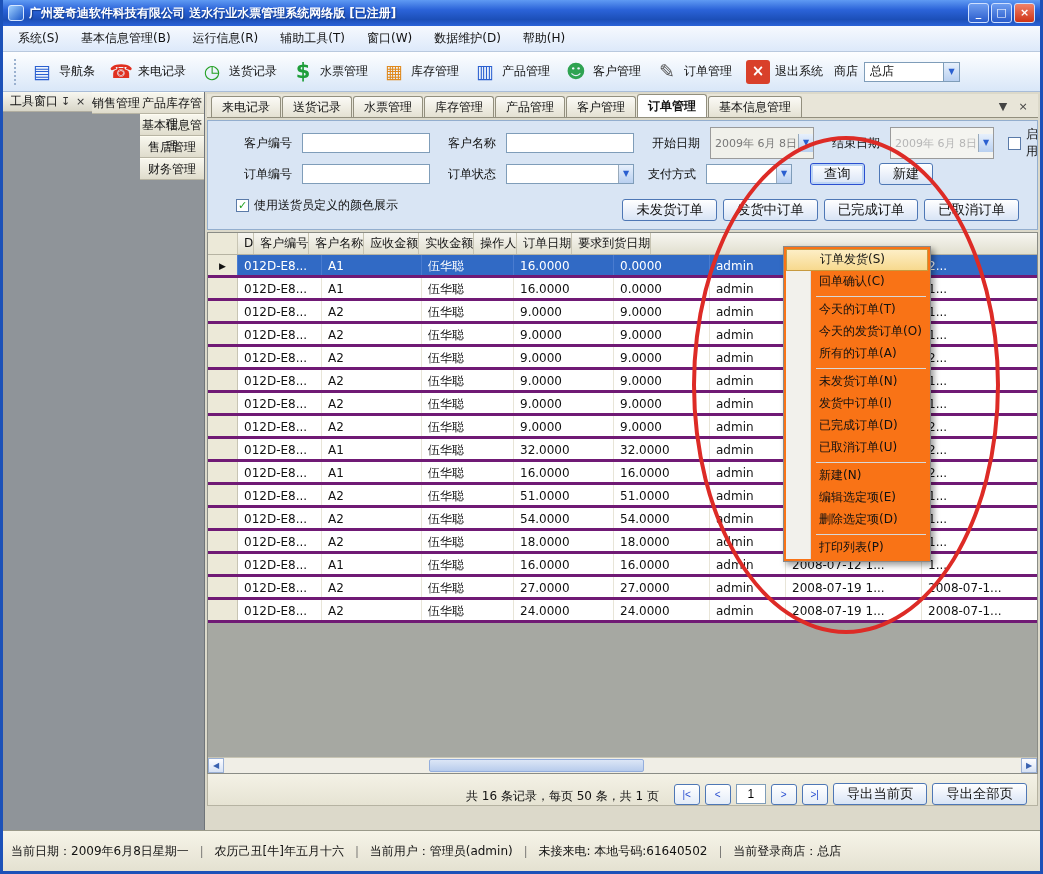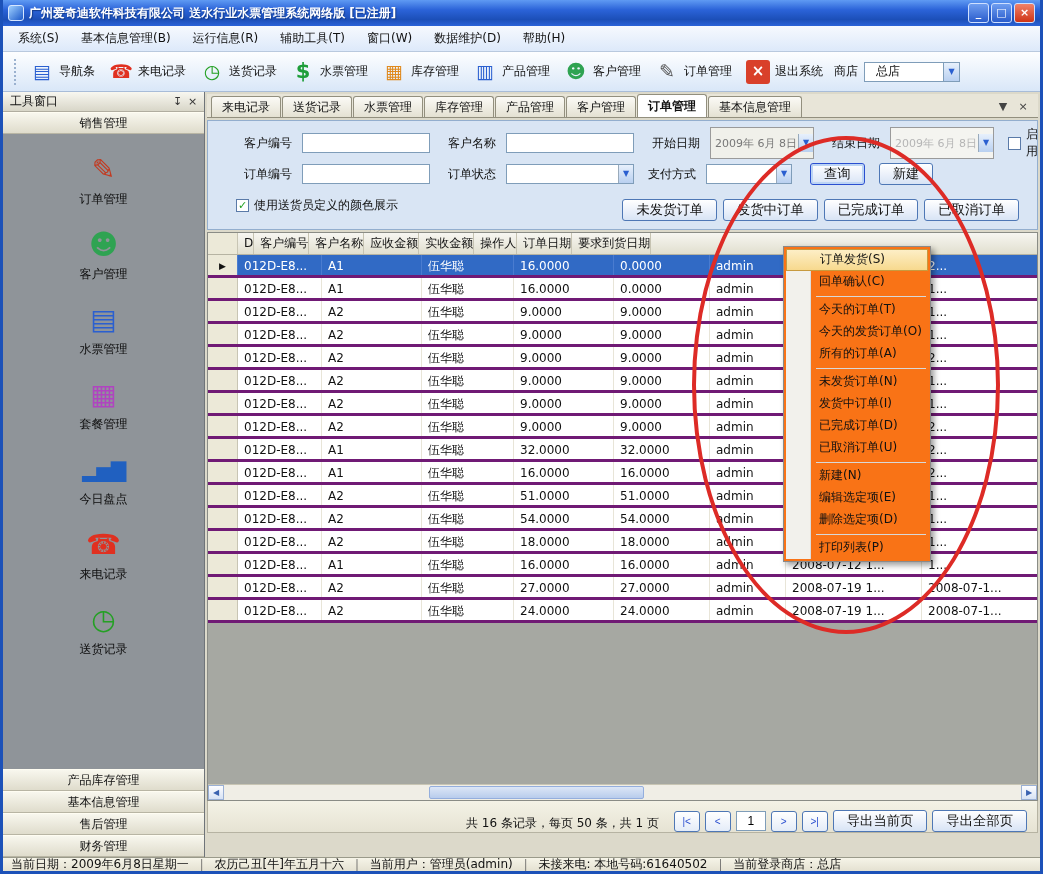--- a/index.html
+++ b/index.html
@@ -26,28 +26,28 @@
   .toolbar{height:40px;flex:none;display:flex;align-items:center;background:linear-gradient(#fdfeff,#d9e7f8);border-bottom:1px solid #a8bcd8;padding:0 6px;}
   .grip{width:4px;height:26px;border-left:2px dotted #9ab1cf;margin:0 5px;flex:none;}
   .tool{display:flex;align-items:center;gap:5px;padding:4px 7px;white-space:nowrap;}
   .tool-icon{font-size:19px;line-height:22px;width:24px;height:24px;text-align:center;flex:none;}
   .navigator-icon{color:#2a5fd0}.incoming-call-icon{color:#e03020}.delivery-record-icon{color:#24a024}
   .water-ticket-icon{color:#1f9e3a;font-weight:bold;font-size:21px}.inventory-icon{color:#e08a1e}
   .product-icon{color:#2a5fd0}.customer-icon{color:#2fa352}.order-icon{color:#555}
   .exit-icon{background:#d9402a;color:#fff;border-radius:3px;font-weight:bold;font-size:15px;line-height:22px;}
   .store-box{display:flex;align-items:center;gap:6px;margin-left:4px;}
   .combo{width:96px;height:20px;background:#fff;border:1px solid #7f9db9;display:flex;align-items:center;}
-  .combo .val{flex:1;padding-left:11px;}
+  .combo .val{flex:1;padding-left:5px;}
   .combo .arrow{width:16px;height:18px;background:linear-gradient(#e7f0fc,#b9d0f0);border-left:1px solid #7f9db9;color:#2a5fd0;font-size:8px;text-align:center;line-height:18px;}
 
   
   .main{flex:1;display:flex;min-height:0;}
 
   
-  .sidebar{width:202px;flex:none;display:flex;flex-direction:column;background:#8f9499;border-right:1px solid #6f7479;}
+  .sidebar{width:202px;flex:none;display:flex;background:#8f9499;border-right:1px solid #6f7479;}
   .tw-header{height:20px;flex:none;display:flex;align-items:center;background:linear-gradient(#f8f7f0,#d8d6c8);border-bottom:1px solid #b0ada0;padding:0 4px;}
   .tw-title{flex:1;padding-left:3px;}
   .tw-ico{width:15px;text-align:center;color:#333;font-size:11px;}
   .group-header,.side-bottom-item{height:22px;line-height:21px;flex:none;text-align:center;
       background:linear-gradient(#f8f7ee,#dfdccc);border-top:1px solid #fffdf2;border-bottom:1px solid #b8b5a4;}
   .side-items{flex:1;display:flex;flex-direction:column;align-items:center;padding-top:20px;gap:21px;overflow:hidden;}
   .side-item{display:flex;flex-direction:column;align-items:center;gap:3px;cursor:default;}
   .side-icon{font-size:28px;line-height:32px;height:34px;}
   .order-manage-icon{color:#c23b22}.customer-manage-icon{color:#2fa352}.water-ticket-manage-icon{color:#2a5fd0}
   .package-manage-icon{color:#b044c0}.today-inventory-icon{color:#2060c0;font-size:20px;letter-spacing:-1px}
@@ -108,21 +108,21 @@
 
   
   .pagination{height:32px;flex:none;display:flex;align-items:flex-end;background:linear-gradient(#f4f2e6,#e6e3d3);border:1px solid #b6b3a2;border-top:none;padding:0 10px;}
   .pg-summary{margin-left:248px;white-space:nowrap;}
   .pg-ctrls{margin-left:auto;display:flex;align-items:center;gap:5px;}
   .pg-btn{width:26px;height:21px;padding:0;font-size:10px;color:#2a4fd0;border:1px solid #4e77b5;border-radius:3px;background:linear-gradient(#ffffff,#e4ecf8);text-align:center;line-height:19px;}
   .pg-input{width:30px;height:20px;border:1px solid #7f9db9;text-align:center;font-size:12px;}
   .bottom-spacer{height:24px;flex:none;}
 
   
-  .statusbar{height:14px;flex:none;display:flex;align-items:center;background:linear-gradient(#f6f4e8,#e4e1d1);border-top:1px solid #9a9a8a;padding:0 8px;white-space:nowrap;overflow:hidden;}
+  .statusbar{height:41px;flex:none;display:flex;align-items:center;background:linear-gradient(#f6f4e8,#e4e1d1);border-top:1px solid #9a9a8a;padding:0 8px;white-space:nowrap;overflow:hidden;}
   .seg+.seg::before{content:"｜";margin:0 7px;color:#555;}
 
   
   .context-menu{position:absolute;left:780px;top:246px;width:148px;z-index:40;background:#f97316;border:1px solid #8a8a8a;box-shadow:3px 3px 6px rgba(0,0,0,.4);padding:2px;}
   .context-menu::before{content:"";position:absolute;left:2px;top:2px;bottom:2px;width:24px;background:#f2f1ec;border-right:1px solid #ddd;}
   .cm-item{position:relative;height:22px;line-height:21px;padding-left:33px;white-space:nowrap;}
   .cm-item.hl{background:linear-gradient(#fdeec6,#f7d98e);border:1px solid #c79a3f;line-height:19px;}
   .cm-item.sep{height:6px;padding:0;}
   .cm-item.sep::after{content:"";position:absolute;left:30px;right:2px;top:3px;border-top:1px solid #d8d8d8;}
 

